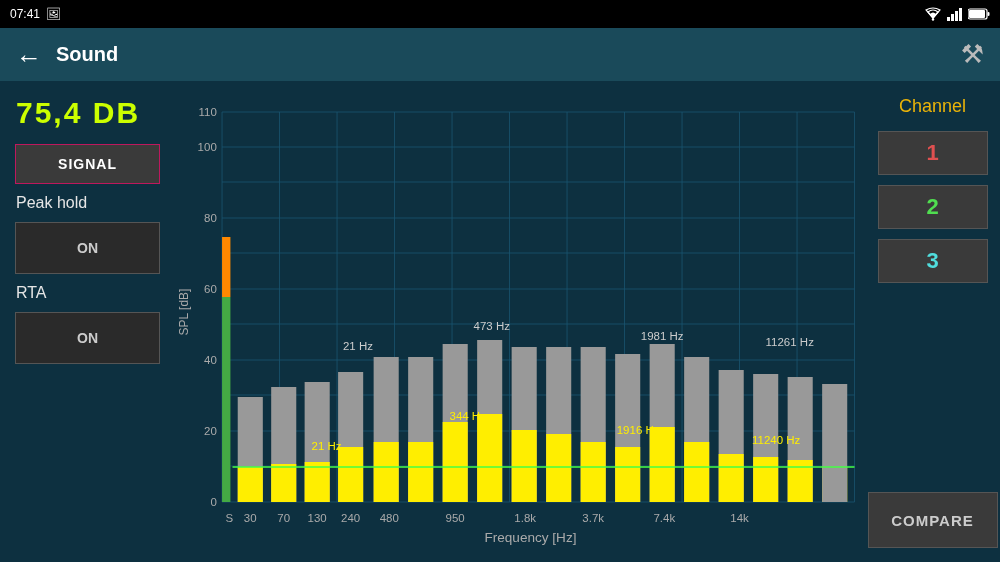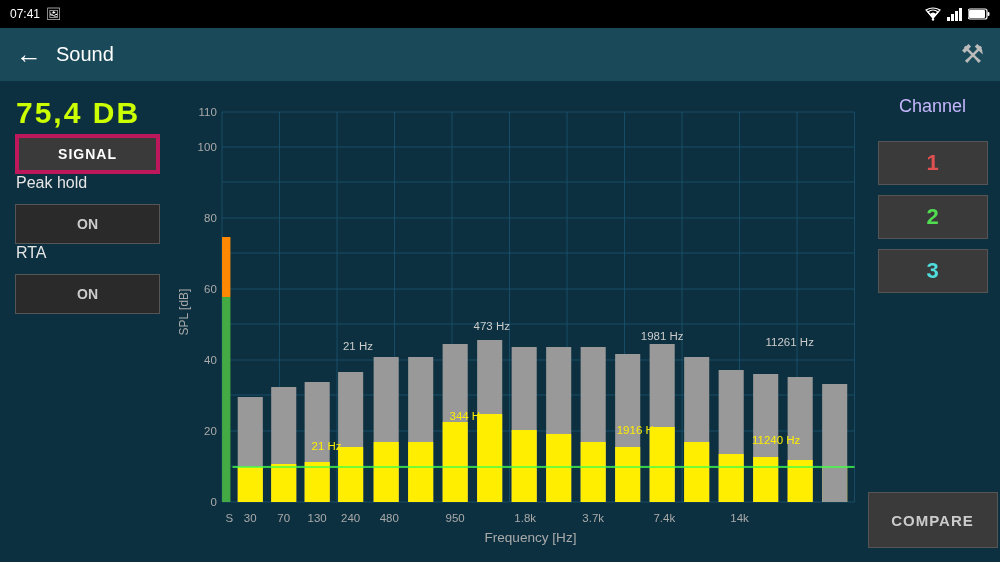--- a/index.html
+++ b/index.html
@@ -37,81 +37,81 @@
       height: 54px;
       background: #1a4a5a;
       display: flex;
       align-items: center;
       justify-content: space-between;
       padding: 0 16px;
       border-bottom: 1px solid #0d3040;
     }
     .top-bar-left { display: flex; align-items: center; gap: 14px; }
     .back-btn { font-size: 26px; color: #fff; cursor: pointer; }
-    .top-title { font-size: 20px; font-weight: 400; color: #fff; }
+    .top-title { font-size: 20px; font-weight: 700; color: #fff; }
     .wrench-icon { font-size: 26px; color: #bbb; cursor: pointer; }
 
     
     .main {
       position: absolute;
       top: 82px; left: 0; right: 0; bottom: 0;
       display: flex;
     }
 
     
     .left-panel {
       width: 175px;
       padding: 14px 12px;
       display: flex;
       flex-direction: column;
       align-items: center;
+      gap: 10px;
       flex-shrink: 0;
     }
     .db-display {
       font-size: 30px;
       font-weight: bold;
       color: #ccff00;
       letter-spacing: 2px;
       margin-bottom: 4px;
       align-self: flex-start;
       padding-left: 4px;
     }
     .signal-btn {
       width: 145px;
       height: 40px;
       background: #3a3a3a;
-      border: 4px solid #be185d;
+      border: 1px solid #be185d;
       color: #fff;
       font-size: 14px;
       font-weight: bold;
       letter-spacing: 1px;
       cursor: pointer;
       display: flex;
       align-items: center;
       justify-content: center;
     }
     .label-text {
       font-size: 16px;
       color: #e5e5e5;
       align-self: flex-start;
       padding-left: 4px;
     }
     .toggle-btn {
       width: 145px;
-      height: 40px;
+      height: 52px;
       background: #2a2a2a;
       border: 1px solid #555;
       color: #ccc;
       font-size: 14px;
       font-weight: bold;
       cursor: pointer;
       display: flex;
       align-items: center;
       justify-content: center;
-      margin-top: 12px;
     }
 
     
     .chart-area {
       flex: 1;
       position: relative;
       padding: 8px 0 0 0;
     }
 
     
@@ -119,22 +119,22 @@
       width: 135px;
       padding: 14px 10px;
       display: flex;
       flex-direction: column;
       align-items: center;
       gap: 10px;
       flex-shrink: 0;
     }
     .channel-label {
       font-size: 18px;
-      color: #c4b5fd;
-      margin-bottom: 14px;
+      color: #eab308;
+      margin-bottom: 4px;
     }
     .channel-btn {
       width: 110px;
       height: 44px;
       background: #3a3a3a;
       border: 1px solid #555;
       font-size: 22px;
       font-weight: bold;
       cursor: pointer;
       display: flex;

